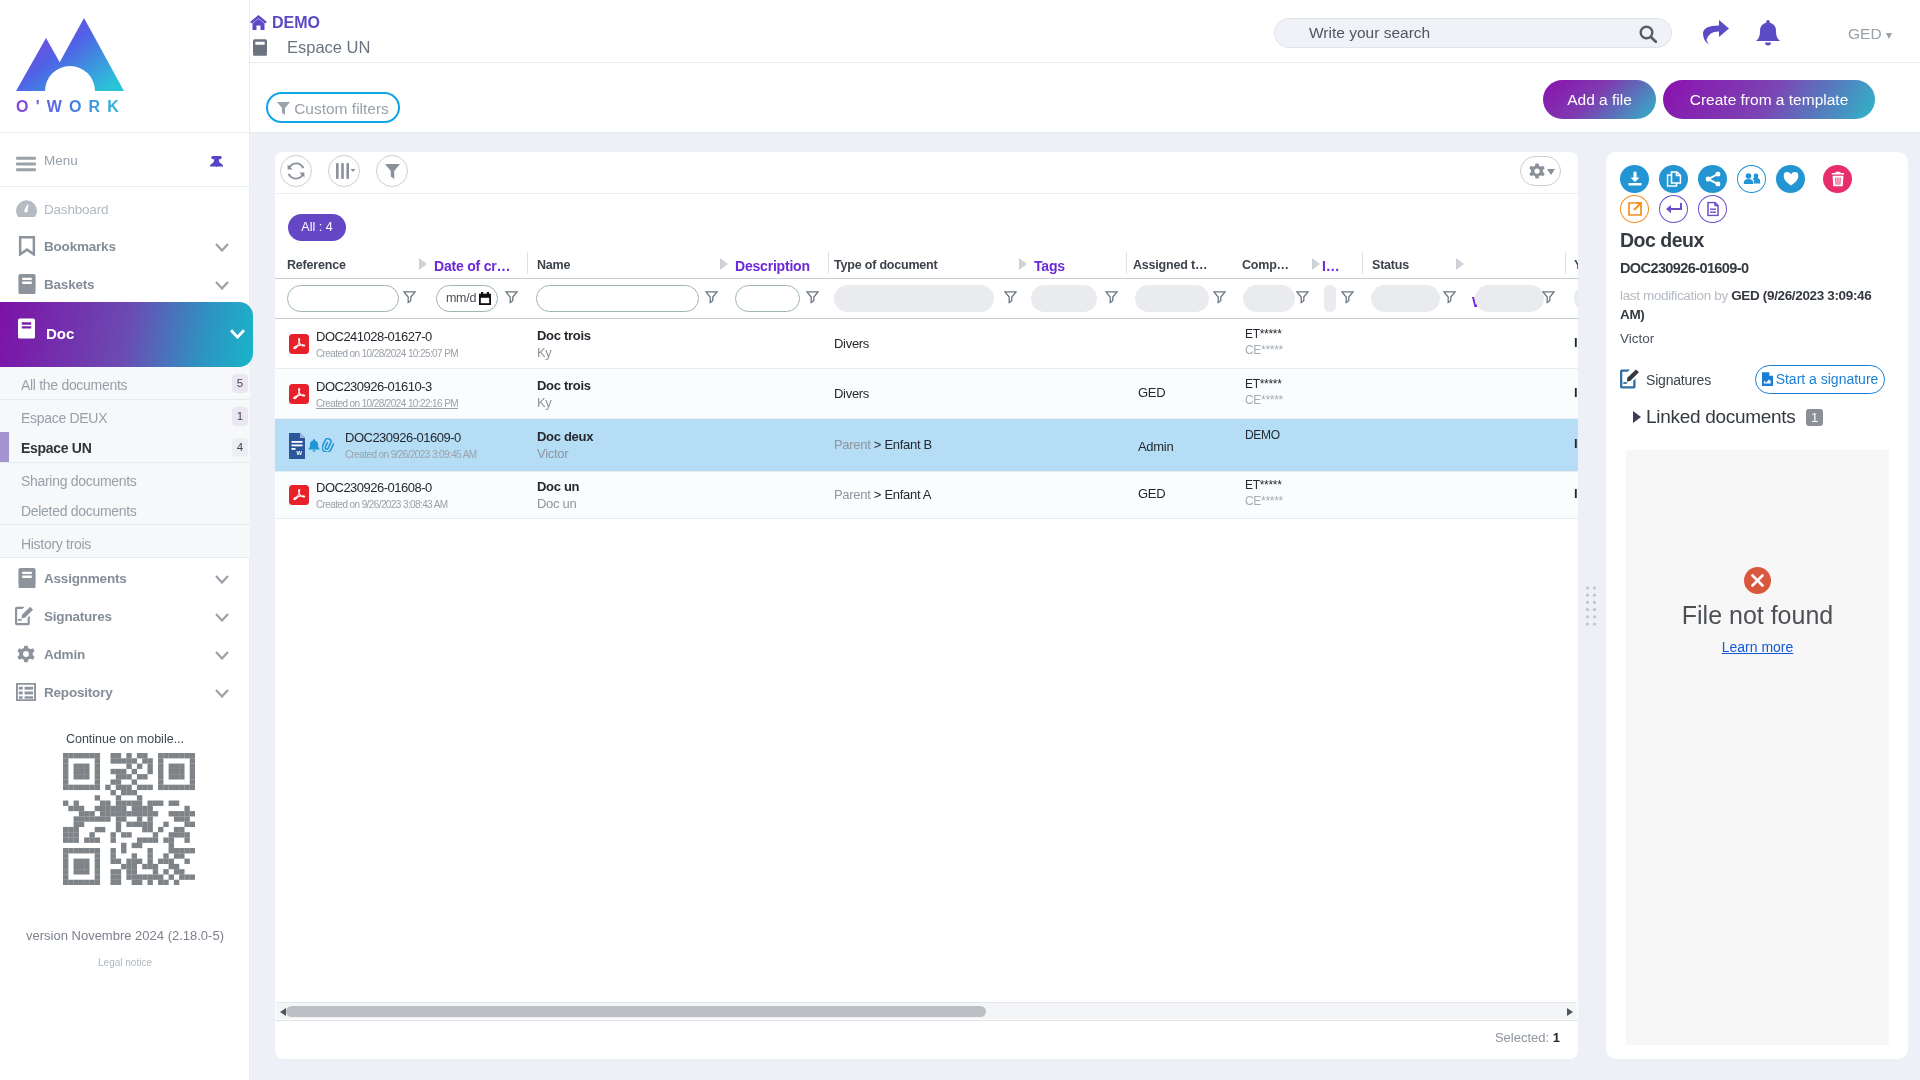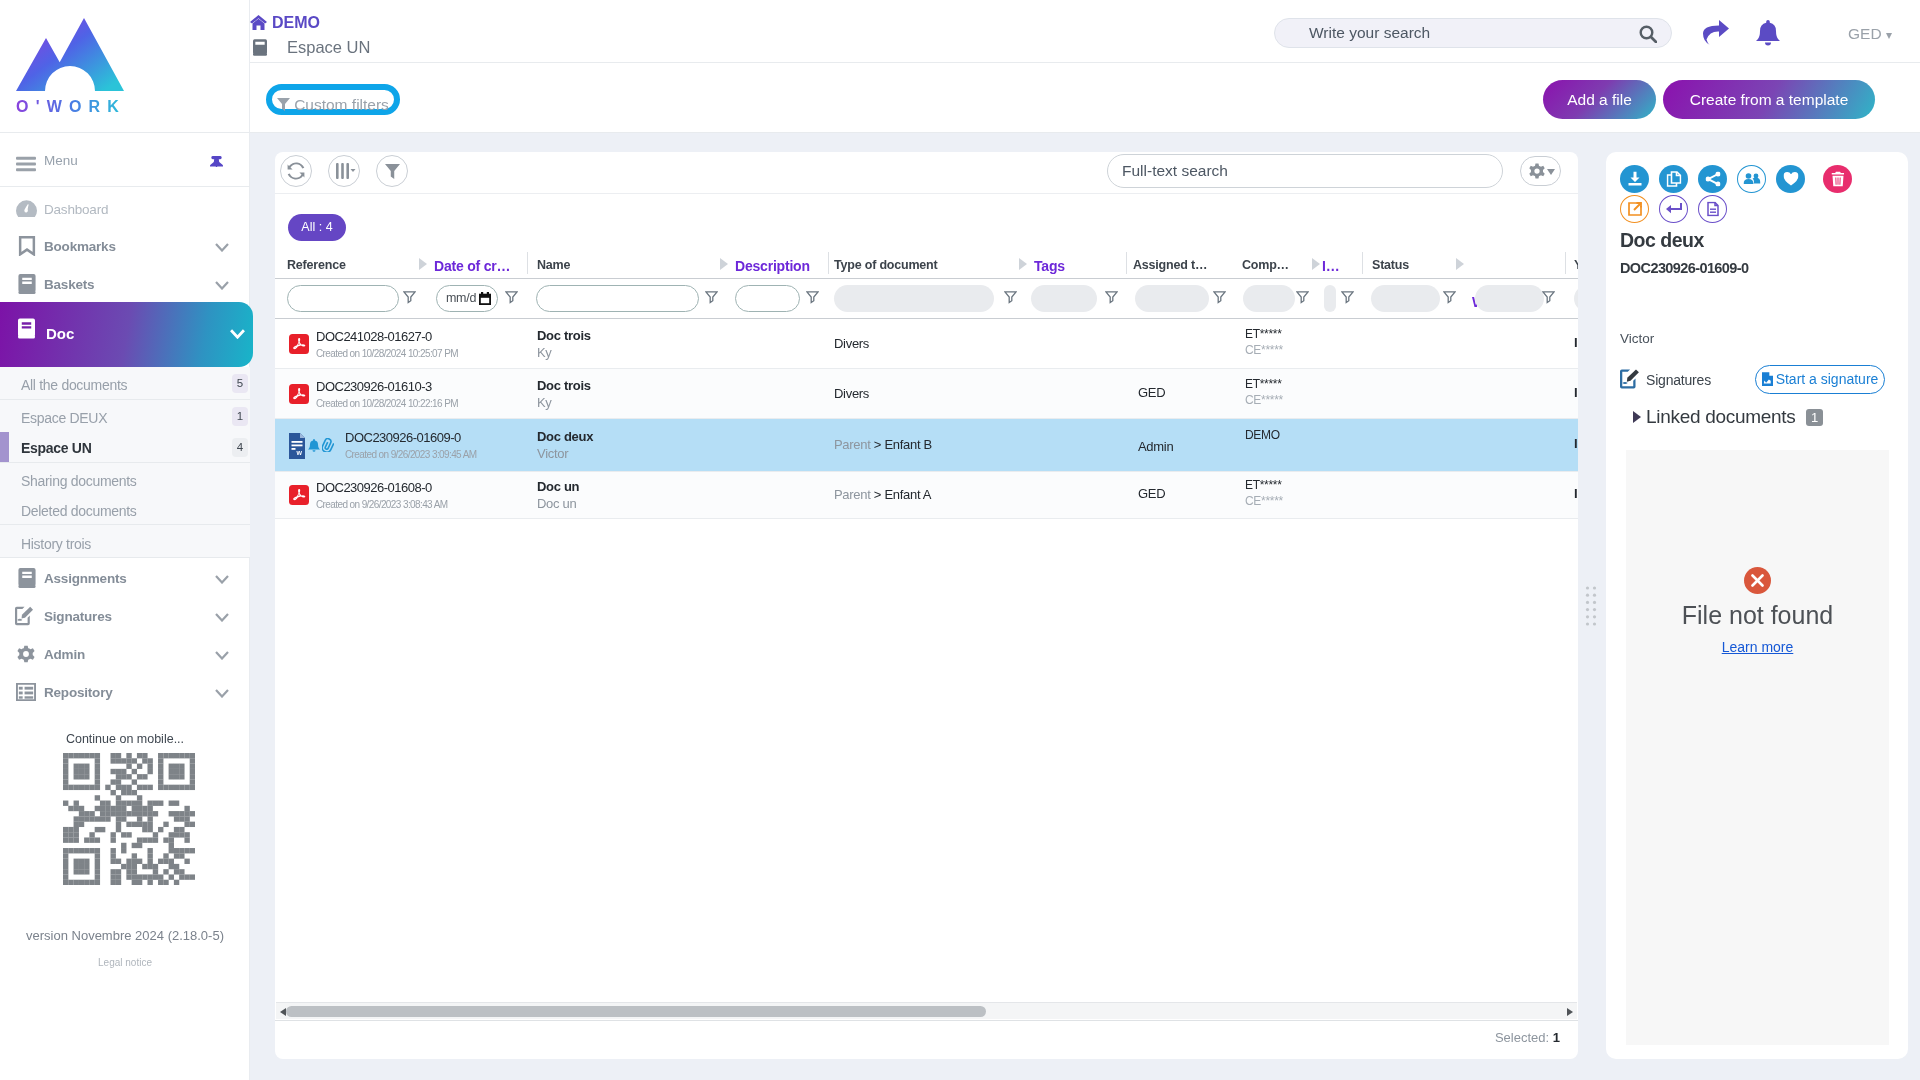--- a/index.html
+++ b/index.html
@@ -22,21 +22,21 @@
 
   #docblock { position:absolute; left:0; top:302px; width:253px; height:65px;
     background:linear-gradient(100deg,#7c12a7 0%,#6b4bb2 50%,#2e93c2 80%,#18b5c9 100%);
     border-radius:0 14px 14px 0; }
 
   
   #demo { left:272px; top:14px; font-size:16px; font-weight:bold; color:#5a49c5; }
   #espace-bc { left:287px; top:38px; font-size:16.5px; color:#6a737e; }
 
   
-  #custom-filters { left:266px; top:84px; width:134px; height:31px; border:6px solid #0ea5e9; border-radius:16px; color:#9aa2ab; font-size:15.5px; line-height:29px; text-align:center; background:#fff; }
+  #custom-filters { left:266px; top:92px; width:134px; height:31px; border:2px solid #0ea5e9; border-radius:16px; color:#9aa2ab; font-size:15.5px; line-height:29px; text-align:center; background:#fff; }
   #btn-add { left:1543px; top:80px; width:113px; height:39px; border-radius:20px; background:linear-gradient(135deg,#8b11ae 0%,#7e3cb0 45%,#2fb5c7 100%); color:#fff; font-size:15.5px; text-align:center; line-height:39px; }
   #btn-create { left:1663px; top:80px; width:212px; height:39px; border-radius:20px; background:linear-gradient(120deg,#8b11ae 0%,#7b45b4 50%,#2fb5c7 100%); color:#fff; font-size:15.5px; text-align:center; line-height:39px; }
 
   
   #searchbox { left:1274px; top:18px; width:398px; height:30px; background:#f1f1f8; border:1px solid #dfe3ea; border-radius:15px; }
   #searchbox span { position:absolute; left:34px; top:5px; font-size:15.5px; color:#4d5763; }
   #ged { left:1848px; top:25px; font-size:15.5px; color:#9aa1a9; }
 
   
   #card { left:275px; top:152px; width:1303px; height:907px; background:#fff; border-radius:8px; overflow:hidden; }
@@ -590,23 +590,20 @@
           <rect x="10.4" y="0" width="2.6" height="16" rx="1"></rect>
           <path d="M14.5 6 h5 l-2.5 3 Z"></path>
         </g>
       </svg>
   </div>
   <div class="circbtn" style="left:101px;">
     <svg style="position:absolute;left:8px;top:8px;" width="15" height="15" viewBox="0 0 13 13">
         <path fill="#8a9199" d="M0 0 h13 l-5 6 v7 l-3 -2.2 v-4.8 Z"></path>
       </svg>
   </div>
-  <div id="fulltext">
-      <span>Full-text search</span>
-    </div>
   <div id="gearbtn">
     <svg style="position:absolute;left:7px;top:5px;" width="18" height="18" viewBox="0 0 24 24">
         <path fill="#8a9199" d="M10 0 h4 l.7 3.2 a9 9 0 0 1 2.6 1.1 l3 -1.3 2 3.4 -2.3 2.3 a9 9 0 0 1 0 2.6 l2.3 2.3 -2 3.4 -3 -1.3 a9 9 0 0 1 -2.6 1.1 L14 20 h-4 l-.7 -3.2 a9 9 0 0 1 -2.6 -1.1 l-3 1.3 -2 -3.4 2.3 -2.3 a9 9 0 0 1 0 -2.6 L1.7 6.4 l2 -3.4 3 1.3 a9 9 0 0 1 2.6 -1.1 Z M12 6.5 a3.5 3.5 0 1 0 0 7 a3.5 3.5 0 0 0 0 -7 Z" transform="translate(0,2)"></path>
       </svg>
     <svg style="position:absolute;right:5px;top:12px;" width="8" height="6" viewBox="0 0 8 6">
         <path fill="#8a9199" d="M0 0 h8 l-4 6 Z"></path>
       </svg>
   </div>
   <div id="toolbar-line"></div>
   <div id="allpill">All : 4</div>
@@ -700,21 +697,21 @@
     <div class="rcomp1" style="top:8px;">ET*****</div>
     <div class="rcomp2" style="top:24px;">CE*****</div>
     <div class="rY" style="top:16px;">I</div>
   </div>
   <div class="row" style="top:217px; height:50px; background:#fbfcfd;">
     <svg style="position:absolute;left:14px;top:15px;" width="20" height="20" viewBox="0 0 20 20">
         <rect width="20" height="20" rx="3.5" fill="#e8202a"></rect>
         <path fill="#fff" d="M4.5 14.8 q-1.2 -1 1.2 -2.6 q1 -.6 2.2 -1 q.9 -1.5 1.6 -3.2 q-.6 -1.9 -.4 -3 q.3 -1.2 1.3 -.9 q1 .3 .8 1.6 q-.1 1 -.6 2.3 q.7 1.4 1.8 2.4 q1.6 -.2 2.7 0 q1.4 .3 1.2 1.3 q-.3 1 -1.8 .7 q-1.2 -.2 -2.5 -1 q-1.7 .4 -3.2 1 q-.8 1.4 -1.7 2.2 q-1.2 1.1 -2.6 .2 Z M5.6 14 q.8 -.3 1.5 -1.3 q-1.6 .7 -1.5 1.3 Z M9.9 8.9 q-.4 1 -1 2 q1 -.4 2 -.6 q-.6 -.7 -1 -1.4 Z"></path>
       </svg>
     <div class="rref" style="left:41px; top:10px;">DOC230926-01610-3</div>
-    <div class="rsub" style="left:41px; top:29px;">Created on 10/28/2024 10:22:16 PM</div>
+    <div class="rsub" style="left:41px; top:29px;text-decoration:underline;">Created on 10/28/2024 10:22:16 PM</div>
     <div class="rname" style="top:9px;">Doc trois</div>
     <div class="rname2" style="top:26px;">Ky</div>
     <div class="rtype" style="top:17px;">Divers</div>
     <div class="rassign" style="top:16px;">GED</div>
     <div class="rcomp1" style="top:8px;">ET*****</div>
     <div class="rcomp2" style="top:24px;">CE*****</div>
     <div class="rY" style="top:16px;">I</div>
   </div>
   <div class="row" id="selrow" style="top:267px; height:53px; background:#b5def6;">
     <svg style="position:absolute;left:14px;top:14px;" width="16" height="26" viewBox="0 0 16 26">
@@ -843,20 +840,21 @@
         <path fill="none" stroke="#6a4fc9" stroke-width="1.5" d="M8 1 v3 h3"></path>
         <g fill="#6a4fc9">
           <rect x="3" y="7" width="6" height="1.4"></rect>
           <rect x="3" y="10" width="6" height="1.4"></rect>
         </g>
       </svg>
   </div>
 
   <div class="abs" style="left:14px; top:77px; font-size:19.5px; letter-spacing:-0.5px; font-weight:bold; color:#343a40;">Doc deux</div>
   <div class="abs" style="left:14px; top:108px; font-size:14.5px; letter-spacing:-0.6px; font-weight:bold; color:#343a40;">DOC230926-01609-0</div>
+  <div class="abs" style="left:14px; top:134px; width:274px; font-size:13.5px; letter-spacing:-0.35px; line-height:19px; color:#b6bcc4;">last modification by <b style="color:#343a40;">GED (9/26/2023 3:09:46 AM)</b></div>
   <div class="abs" style="left:14px; top:179px; font-size:13.5px; color:#49525c;">Victor</div>
 
   <svg class="abs" style="left:14px; top:217px;" width="21" height="20" viewBox="0 0 23 21">
       <path fill="#2d6da3" d="M0 2 a2 2 0 0 1 2 -2 h9 l-2.5 2.5 h-6 v16 h12 v-6 l2.5 -2.5 v9 a2 2 0 0 1 -2 2 h-13 a2 2 0 0 1 -2 -2 Z"></path>
       <path fill="#343a40" d="M8 9 l9.5 -9 l3.2 3.2 l-9.2 9.2 l-4 1 Z"></path>
       <path fill="#2d6da3" d="M2.5 15 q3 -2.5 6 0 q-3 2 -6 0 Z"></path>
     </svg>
   <div class="abs" style="left:40px; top:220px; font-size:14px; letter-spacing:-0.2px; color:#3c444c;">Signatures</div>
   <div class="abs" style="left:149px; top:213px; width:130px; height:29px; border:1.5px solid #1a7fd4; border-radius:15px; color:#1a7fd4; font-size:14px; text-align:center; line-height:27px;"><svg style="vertical-align:-2px; margin-right:3px;" width="11" height="14" viewBox="0 0 12 15">
         <path fill="#1a7fd4" d="M0 0 h8 l4 4 v11 h-12 Z M8 0 v4 h4 Z" fill-rule="evenodd"></path>

